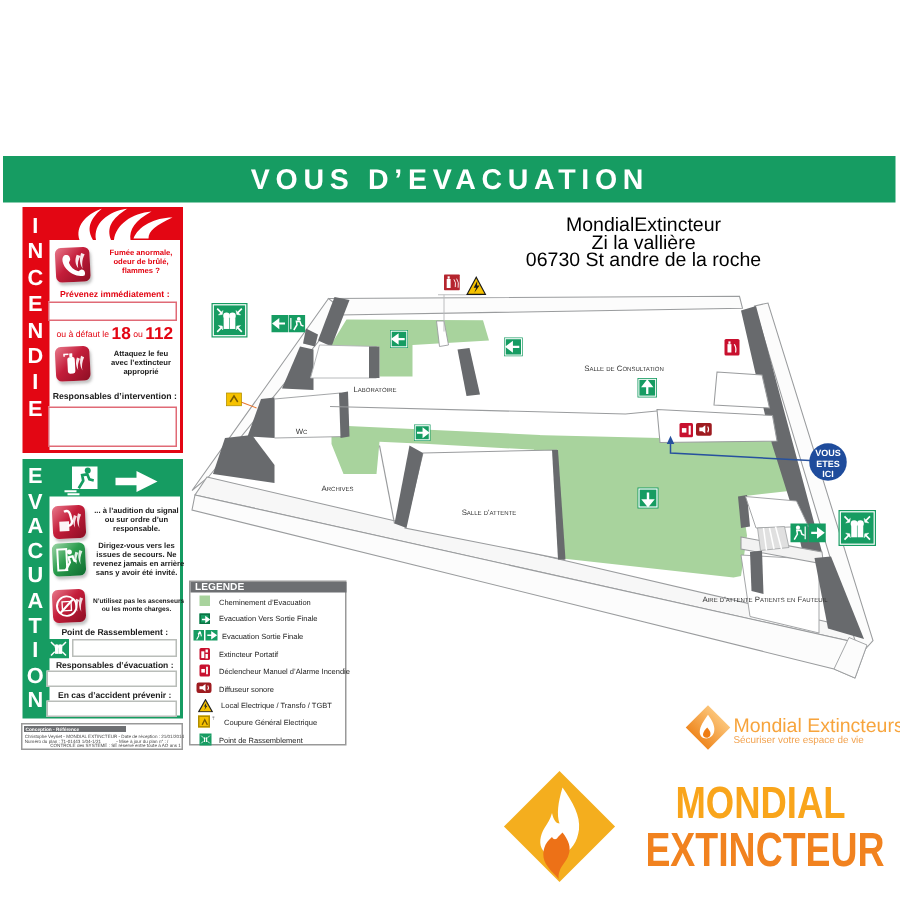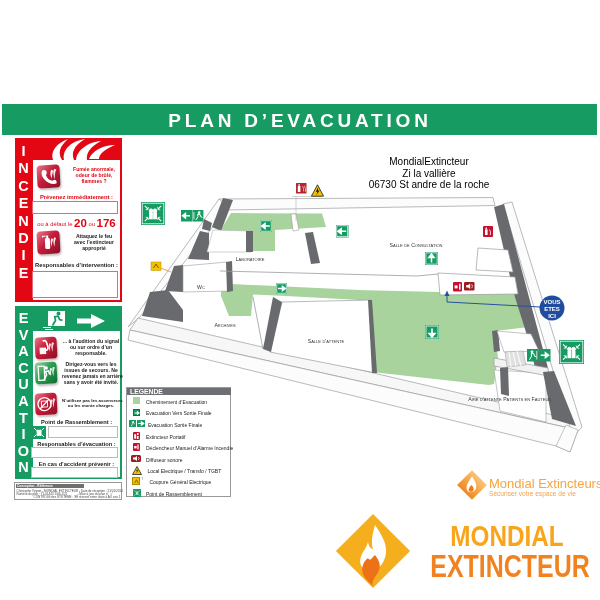--- a/index.html
+++ b/index.html
@@ -7,24 +7,24 @@
        font-family:"Liberation Sans", sans-serif;overflow:hidden;}
   .abs{position:absolute;}
   .ctr{text-align:center;white-space:nowrap;}
 </style>
 </head>
 <body>
 
 <div class="abs" style="left:2px;top:104px;width:595px;height:31px;background:#169c62;"></div>
 
 <div class="abs ctr" style="left:0;top:110px;width:600px;color:#fff;
-     font-size:19px;font-weight:bold;letter-spacing:3.8px;">PLAN D’EVACUATION</div>
-
-<div class="abs ctr" style="left:279px;top:156px;width:300px;color:#000;
-     font-size:10px;line-height:11.5px;">MondialExtincteur<br>Zi la vallière<br>06730 St andre de la roche</div>
+     font-size:19px;font-weight:bold;letter-spacing:3.8px;">VOUS D’EVACUATION</div>
+
+<div class="abs ctr" style="left:279px;top:144px;width:300px;color:#000;
+     font-size:13px;line-height:11.5px;">MondialExtincteur<br>Zi la vallière<br>06730 St andre de la roche</div>
 
 <div class="abs" style="left:15px;top:138px;width:107px;height:164px;background:#e30613;">
 
   <div class="abs ctr" style="left:0;top:5px;width:17px;color:#fff;font-weight:bold;
        font-size:14.5px;line-height:17.4px;">I<br>N<br>C<br>E<br>N<br>D<br>I<br>E</div>
 
   <svg class="abs" style="left:31px;top:1px;" width="70" height="21" viewBox="0 0 70 21">
     <path d="M7 21 C4 12 11 4 22 0 C13 8 12 14 16 21 Z" fill="#fff"></path>
     <path d="M18 21 C16 10 26 2 39 0 C28 7 25 13 28 21 Z" fill="#fff"></path>
     <path d="M30 21 C31 11 42 3 55 2 C44 8 40 14 41 21 Z" fill="#fff"></path>
@@ -44,21 +44,21 @@
 
   <div class="abs ctr" style="left:51px;top:29px;width:56px;color:#e30613;
        font-weight:bold;font-size:5.1px;line-height:5.9px;">Fumée anormale,<br>odeur de brûlé,<br>flammes ?</div>
 
   <div class="abs ctr" style="left:18px;top:56px;width:87px;color:#e30613;
        font-weight:bold;font-size:5.8px;">Prévenez immédiatement :</div>
 
   <div class="abs" style="left:17px;top:62.5px;width:86px;height:13px;background:#fff;border:0.8px solid #e06a76;box-sizing:border-box;"></div>
 
   <div class="abs ctr" style="left:18px;top:79px;width:87px;color:#e30613;font-size:5.8px;">
-    <span style="vertical-align:1.5px;">ou à défaut le </span><b style="font-size:11.5px;">20</b><span style="vertical-align:1.5px;"> ou </span><b style="font-size:11.5px;">176</b></div>
+    <span style="vertical-align:1.5px;">ou à défaut le </span><b style="font-size:11.5px;">18</b><span style="vertical-align:1.5px;"> ou </span><b style="font-size:11.5px;">112</b></div>
 
   <div class="abs" style="left:22px;top:93px;width:23px;height:23px;border-radius:4px;transform:rotate(-3deg);box-shadow:1px 2px 2px rgba(80,80,80,0.35);
        background:linear-gradient(135deg,#e87b8d 0%,#c41d3a 45%,#8c0f24 100%);">
     <svg width="23" height="23" viewBox="0 0 23 23">
       <rect x="8" y="7" width="5" height="11" rx="1.5" fill="#fff"></rect>
       <rect x="9.5" y="4.5" width="2" height="2.5" fill="#fff"></rect>
       <path d="M9 5 L6 5 L6 6.5" stroke="#fff" stroke-width="1" fill="none"></path>
       <path d="M14.5 7.5 c-1.2 2.8 -1.2 5.5 0.4 8.5 c-0.4 -3 0.4 -5.6 1.6 -7.6 Z" fill="#fff" opacity="0.9"></path>
       <path d="M17.3 6.5 c-1.3 3.2 -1.3 6.5 0.4 9.8 c-0.5 -3.3 0.3 -6.5 1.6 -8.8 Z" fill="#fff" opacity="0.9"></path>
     </svg>

